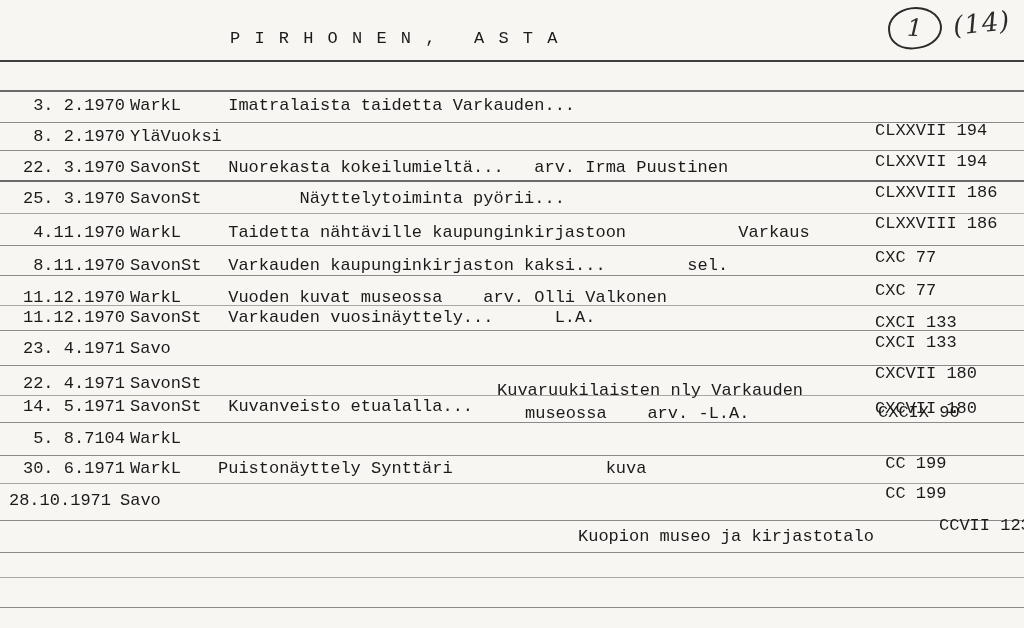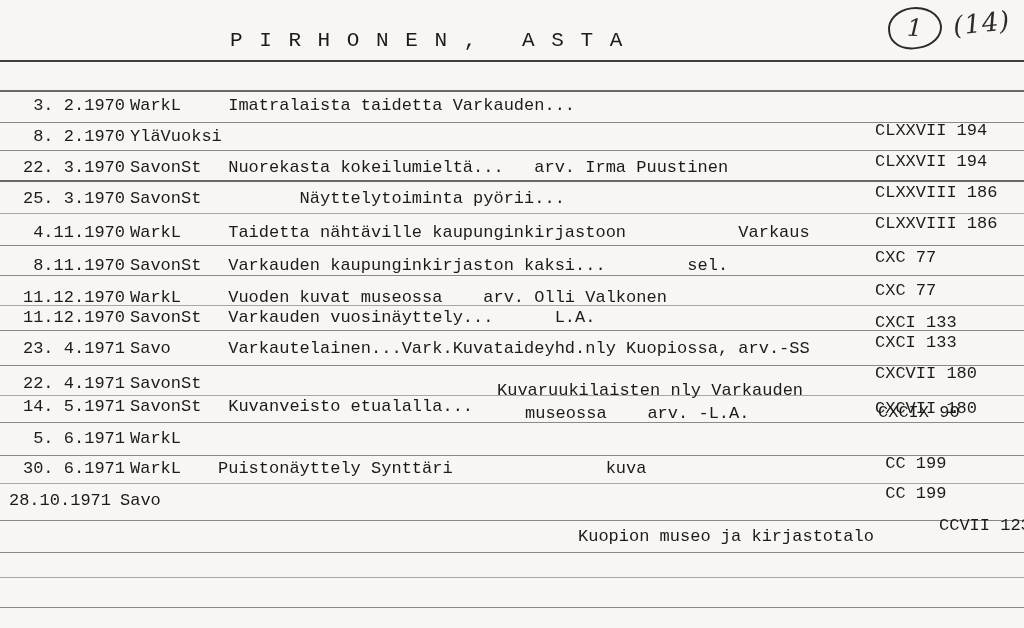--- a/index.html
+++ b/index.html
@@ -12,21 +12,21 @@
     color:#1b1b1b;
   }
   
   .rule{position:absolute;left:0;width:1024px;height:1px;background:#8a8a8a;}
   .rule.dark{height:2px;background:#3f3f3f;}
   .rule.med{height:2px;background:#6a6a6a;}
   .rule.light{background:#a7a7a5;}
   
   .hdr{
     position:absolute;left:230px;top:29px;
-    font-size:21px;letter-spacing:2px;white-space:pre;
+    font-size:17px;letter-spacing:2px;white-space:pre;
   }
   
   .circle{
     position:absolute;left:888px;top:7px;width:50px;height:38px;
     border:2px solid #2b2b2b;border-radius:50% 55% 50% 48%;
     transform:rotate(-8deg);
     display:flex;align-items:center;justify-content:center;
     font-family:"DejaVu Serif","Liberation Serif",serif;
     font-style:italic;font-size:24px;color:#2b2b2b;
   }
@@ -124,35 +124,34 @@
   </div>
   <div class="row" style="top:308px">
     <span class="cell c-date">11.12.1970</span>
     <span class="cell c-src">SavonSt</span>
     <span class="cell c-title"> Varkauden vuosinäyttely...      L.A.</span>
     <span class="cell c-ref">CXCI 133</span>
   </div>
   <div class="row" style="top:339px">
     <span class="cell c-date">23. 4.1971</span>
     <span class="cell c-src">Savo</span>
-    <span class="cell c-title"> Varkautelainen...Vark.Kuvataideyhd.nly Kuopiossa, arv.-SS</span>
     <span class="cell c-ref">CXCVII 180</span>
   </div>
   <div class="row" style="top:374px">
     <span class="cell c-date">22. 4.1971</span>
     <span class="cell c-src">SavonSt</span>
     <span class="cell c-ref">CXCVII 180</span>
   </div>
   <div class="row" style="top:397px">
     <span class="cell c-date">14. 5.1971</span>
     <span class="cell c-src">SavonSt</span>
     <span class="cell c-title"> Kuvanveisto etualalla...</span>
   </div>
   <div class="row" style="top:429px">
-    <span class="cell c-date">5. 6.1971</span>
+    <span class="cell c-date">5. 8.7104</span>
     <span class="cell c-src">WarkL</span>
     <span class="cell c-ref"> CC 199</span>
   </div>
   <div class="row" style="top:459px">
     <span class="cell c-date">30. 6.1971</span>
     <span class="cell c-src">WarkL</span>
     <span class="cell c-title">Puistonäyttely Synttäri               kuva</span>
     <span class="cell c-ref"> CC 199</span>
   </div>
   <div class="row r14" style="top:491px">

